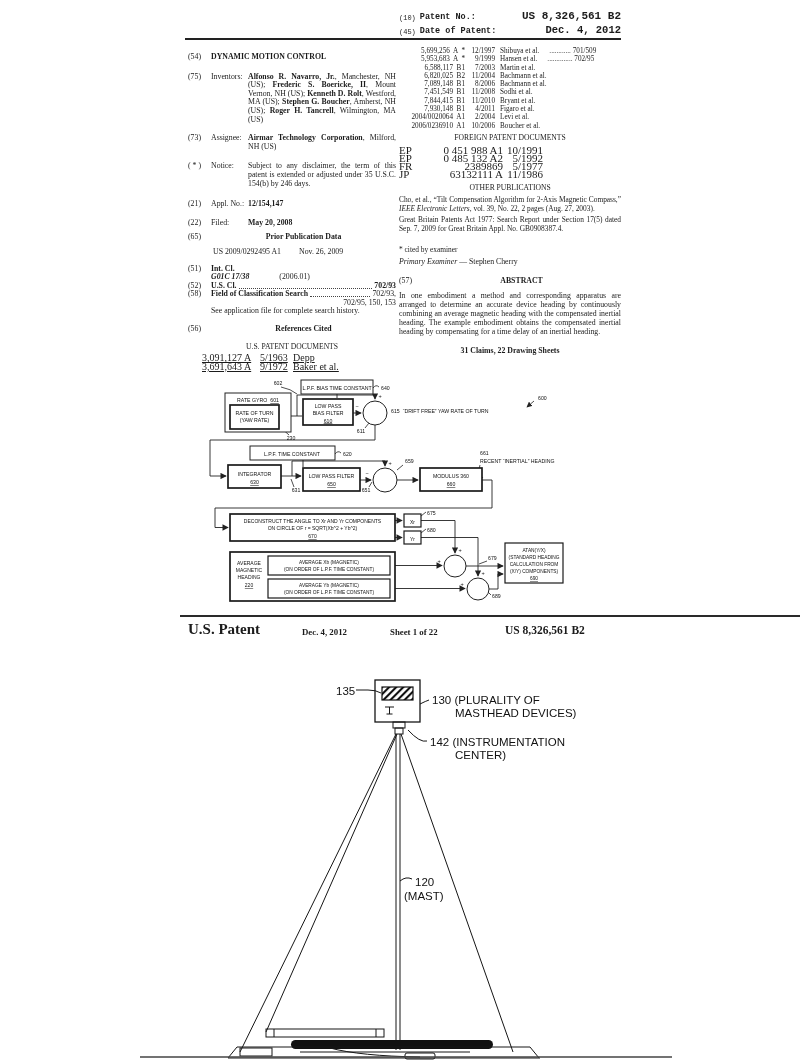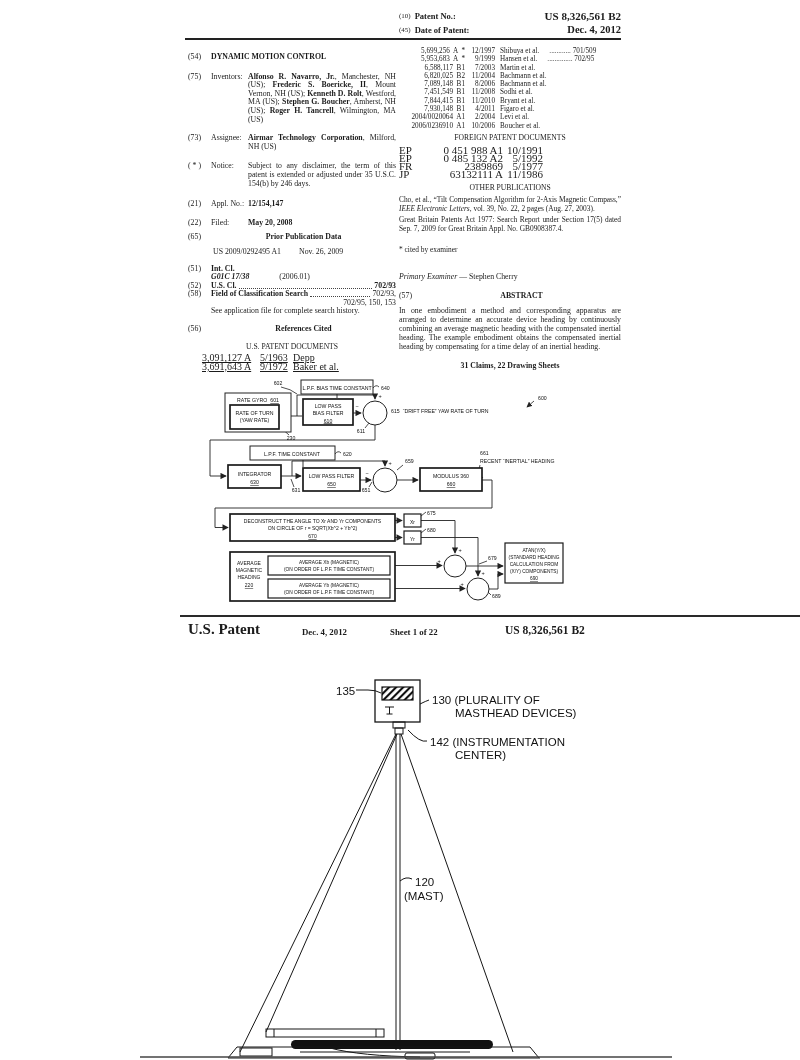--- a/index.html
+++ b/index.html
@@ -4,21 +4,21 @@
 <style>
   html,body{margin:0;padding:0;background:#fff;}
   .page{position:relative;width:800px;height:1060px;background:#fff;overflow:hidden;
         font-family:"Liberation Serif",serif;color:#1b1b1b;}
   .abs{position:absolute;}
   b{font-weight:bold;}
   
   .h-tag{font-size:7px;vertical-align:top;}
   .h-title{font-size:16px;font-weight:bold;letter-spacing:.2px;}
   .h-auth{font-size:9.5px;font-weight:bold;}
-  .h-right-row{display:flex;width:222px;align-items:center;font-size:8.5px;}
+  .h-right-row{display:flex;width:222px;align-items:flex-end;font-size:8.5px;font-family:Liberation Mono, monospace;}
   .h-right-row .lab{font-weight:bold;margin-left:4px;}
   .h-right-row .val{flex:1;text-align:right;font-weight:bold;font-size:11px;}
   .rule1{left:185px;top:38px;width:436px;border-top:2.5px solid #222;}
   
   .colL{left:188px;top:50px;width:208px;font-size:7.8px;line-height:8.6px;}
   .colR{left:399px;top:47px;width:222px;font-size:7.8px;line-height:8.6px;}
   .fl{display:flex;}
   .tag{width:23px;flex:none;}
   .lbl{width:37px;flex:none;}
   .txt{flex:1;text-align:justify;}
@@ -259,21 +259,21 @@
         <div class="frow">
           <span class="f-cc">JP</span>
           <span class="f-no">63132111  A</span>
           <span class="f-date">11/1986</span>
         </div>
       </div>
     <div class="sec-title" style="margin-top:5px;">OTHER PUBLICATIONS</div>
     <div class="just" style="margin-top:4px;font-size:7.4px;line-height:8.8px;">Cho, et al., “Tilt Compensation Algorithm for 2-Axis Magnetic Compass,” <i>IEEE Electronic Letters</i>, vol. 39, No. 22, 2 pages (Aug. 27, 2003).</div>
     <div class="just" style="margin-top:2px;font-size:7.4px;line-height:8.8px;">Great Britain Patents Act 1977: Search Report under Section 17(5) dated Sep. 7, 2009 for Great Britain Appl. No. GB0908387.4.</div>
     <div style="margin-top:12px;font-size:7.4px;">* cited by examiner</div>
-    <div style="margin-top:19px;"><i>Primary Examiner</i> — Stephen Cherry</div>
+    <div style="margin-top:4px;"><i>Primary Examiner</i> — Stephen Cherry</div>
     <div class="fl" style="margin-top:10px;">
       <span class="tag">(57)</span>
       <span class="ctr">ABSTRACT</span>
     </div>
     <div class="just" style="margin-top:6px;line-height:9px;">In one embodiment a method and corresponding apparatus are arranged to determine an accurate device heading by continuously combining an average magnetic heading with the compensated inertial heading. The example embodiment obtains the compensated inertial heading by compensating for a time delay of an inertial heading.</div>
     <div style="margin-top:11px;text-align:center;font-weight:bold;">31 Claims, 22 Drawing Sheets</div>
   </div>
 
   <svg style="left:185px;top:375px;" width="440" height="242" viewBox="0 0 440 242">
     <defs>

